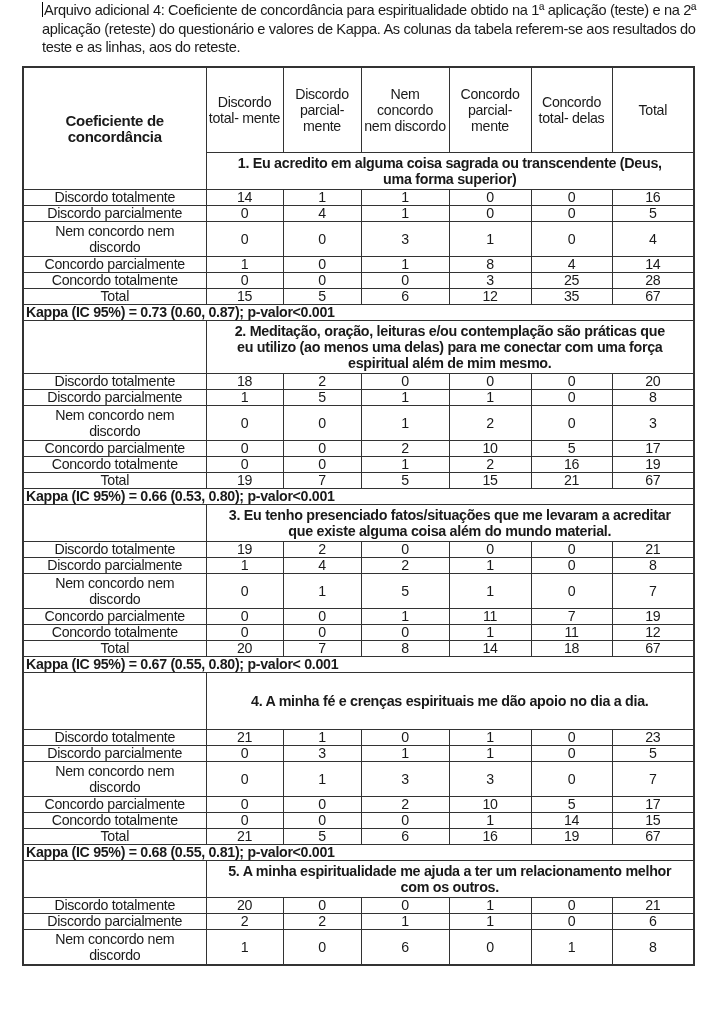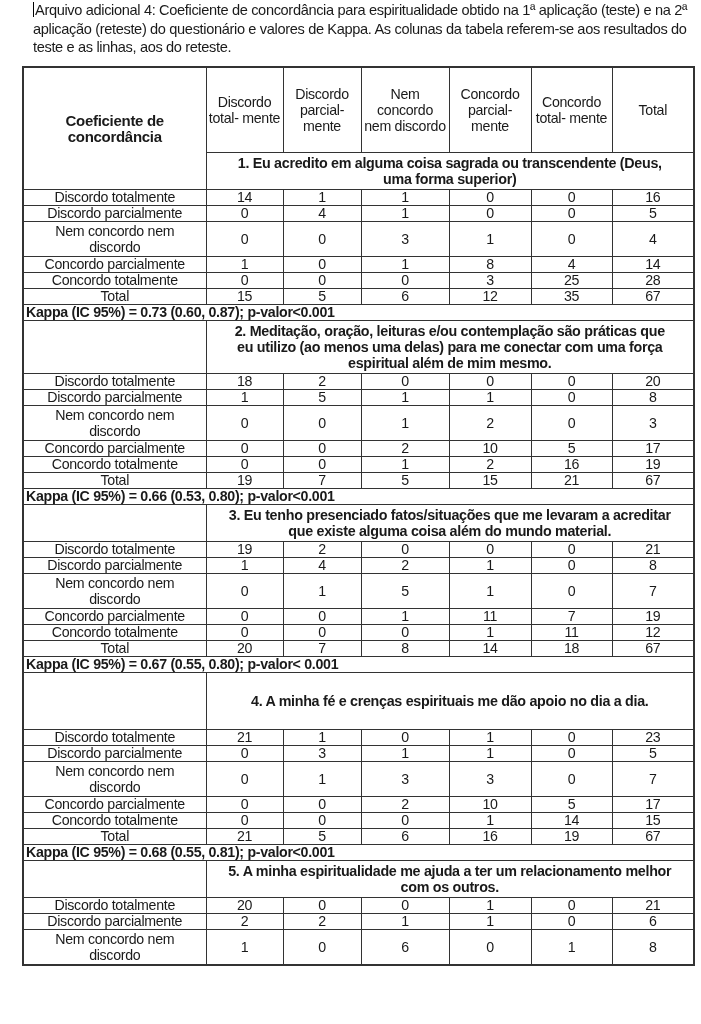--- a/index.html
+++ b/index.html
@@ -1,18 +1,18 @@
 <!DOCTYPE html>
 <html><head>
 <meta charset="utf-8">
 <style>
   html, body { margin: 0; padding: 0; background: #ffffff; }
   body { width: 701px; height: 1024px; overflow: hidden; position: relative;
          font-family: "Liberation Sans", sans-serif; color: #111; }
-  .caption { position: absolute; left: 33px; top: 1px; width: 660px;
+  .caption { position: absolute; left: 42px; top: 1px; width: 660px;
              font-size: 14.6px; line-height: 18.5px; letter-spacing: -0.35px; color: #1a1a1a; }
   .caption .cursor { display: inline-block; width: 1px; height: 15px; background: #000;
                      vertical-align: -2px; margin-right: 1px; }
   table { position: absolute; left: 22px; top: 66px; border-collapse: collapse;
           table-layout: fixed; width: 671px; font-size: 14.2px; letter-spacing: -0.3px; }
   td, th { border: 1.5px solid #333; padding: 0 2px; text-align: center; line-height: 16px;
            font-weight: normal; color: #1a1a1a; }
   table { border: 2px solid #333; }
   col.c0 { width: 183px; } col.c1 { width: 77px; } col.c2 { width: 78px; }
   col.c3 { width: 88px; } col.c4 { width: 82px; } col.c5 { width: 81px; } col.c6 { width: 82px; }
@@ -38,21 +38,21 @@
       <col class="c5">
       <col class="c6">
   </colgroup>
   <thead>
     <tr>
       <th class="corner" rowspan="2">Coeficiente de concordância</th>
       <th class="hdr">Discordo total- mente</th>
       <th class="hdr">Discordo parcial- mente</th>
       <th class="hdr">Nem concordo nem discordo</th>
       <th class="hdr">Concordo parcial- mente</th>
-      <th class="hdr">Concordo total- mente</th>
+      <th class="hdr">Concordo total- delas</th>
       <th class="hdr">Total</th>
     </tr>
     <tr>
       <th class="qtitle" colspan="6">1. Eu acredito em alguma coisa sagrada ou transcendente (Deus, uma forma superior)</th>
     </tr>
   </thead>
   <tbody id="tbody">
       <tr class="r">
         <td>Discordo totalmente</td>
         <td>14</td>

